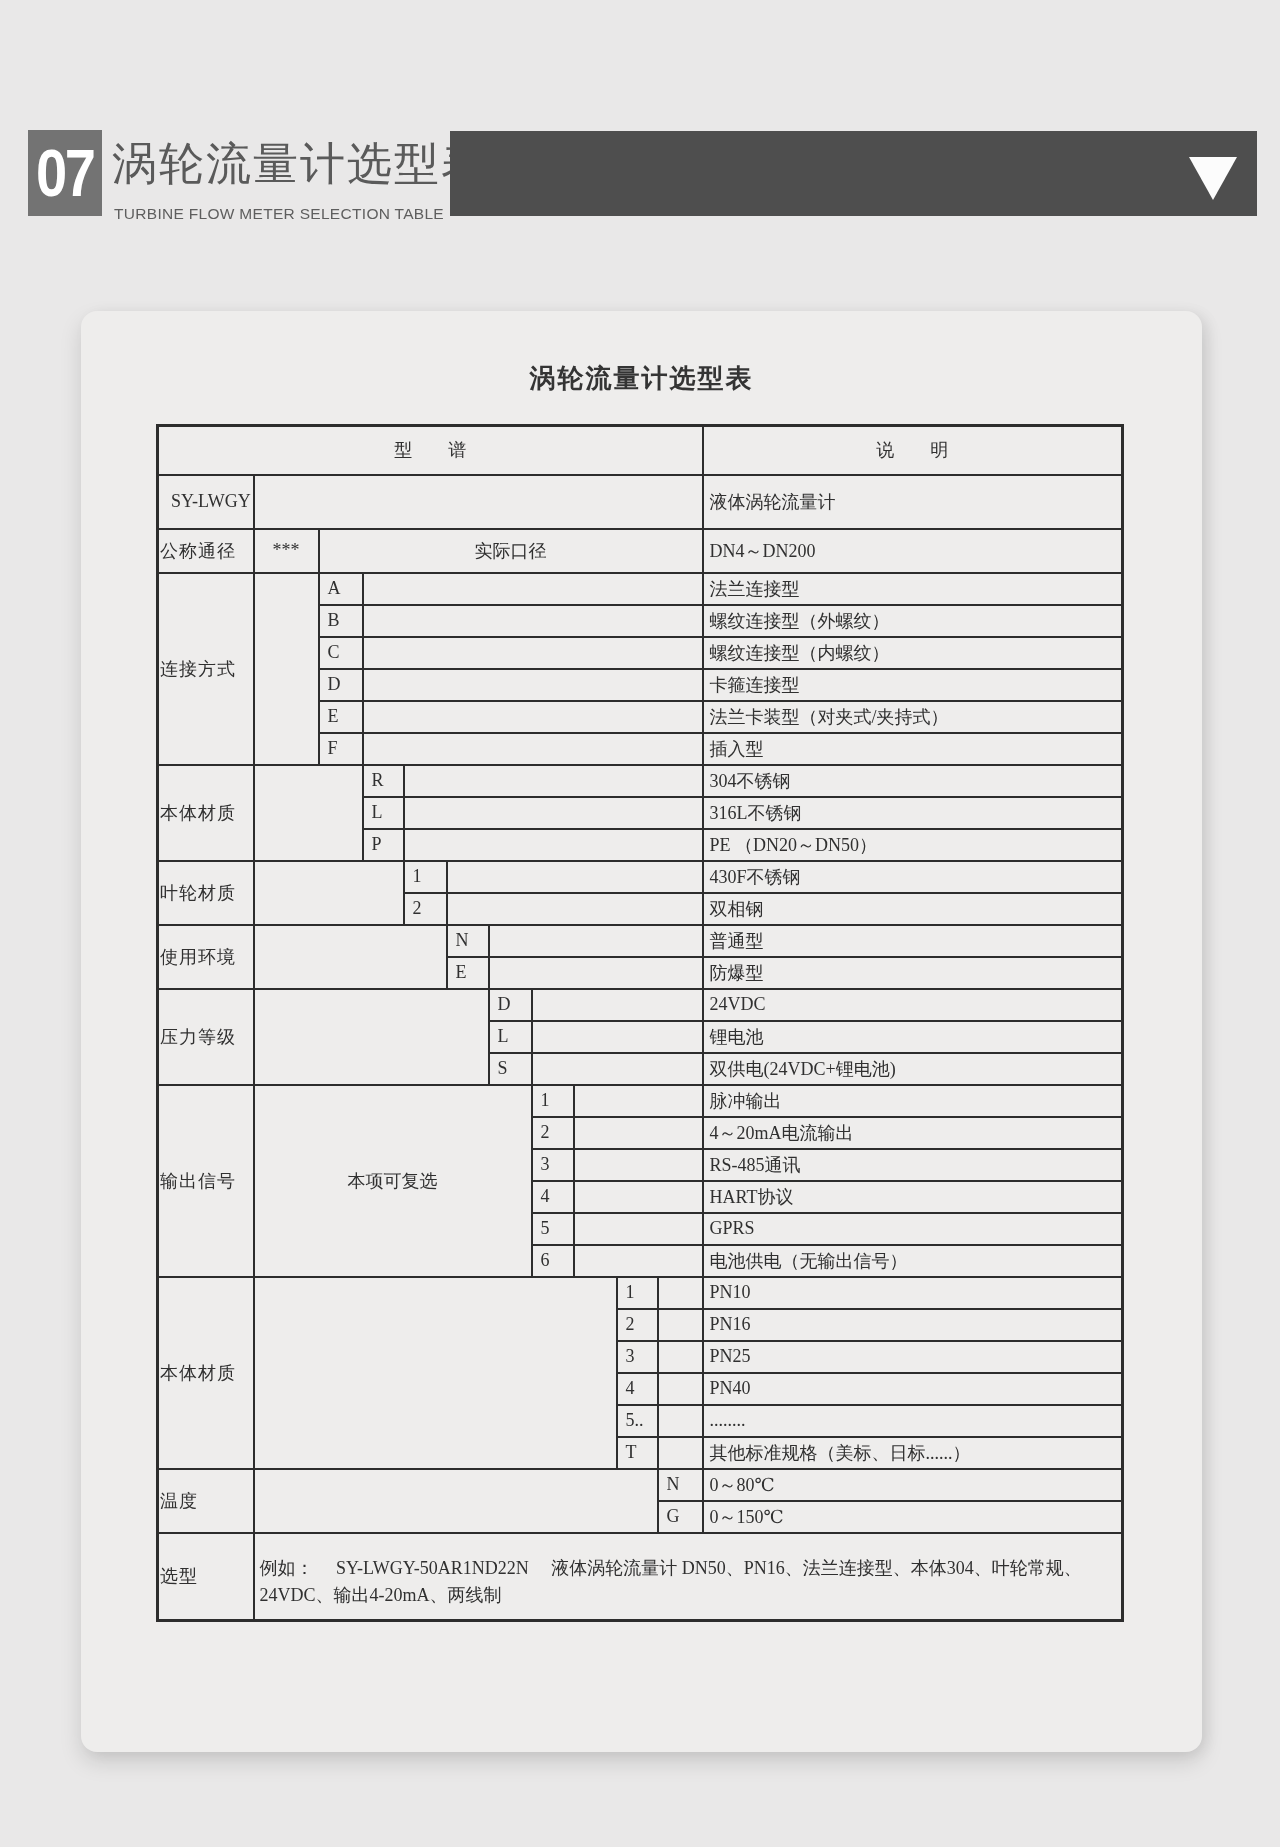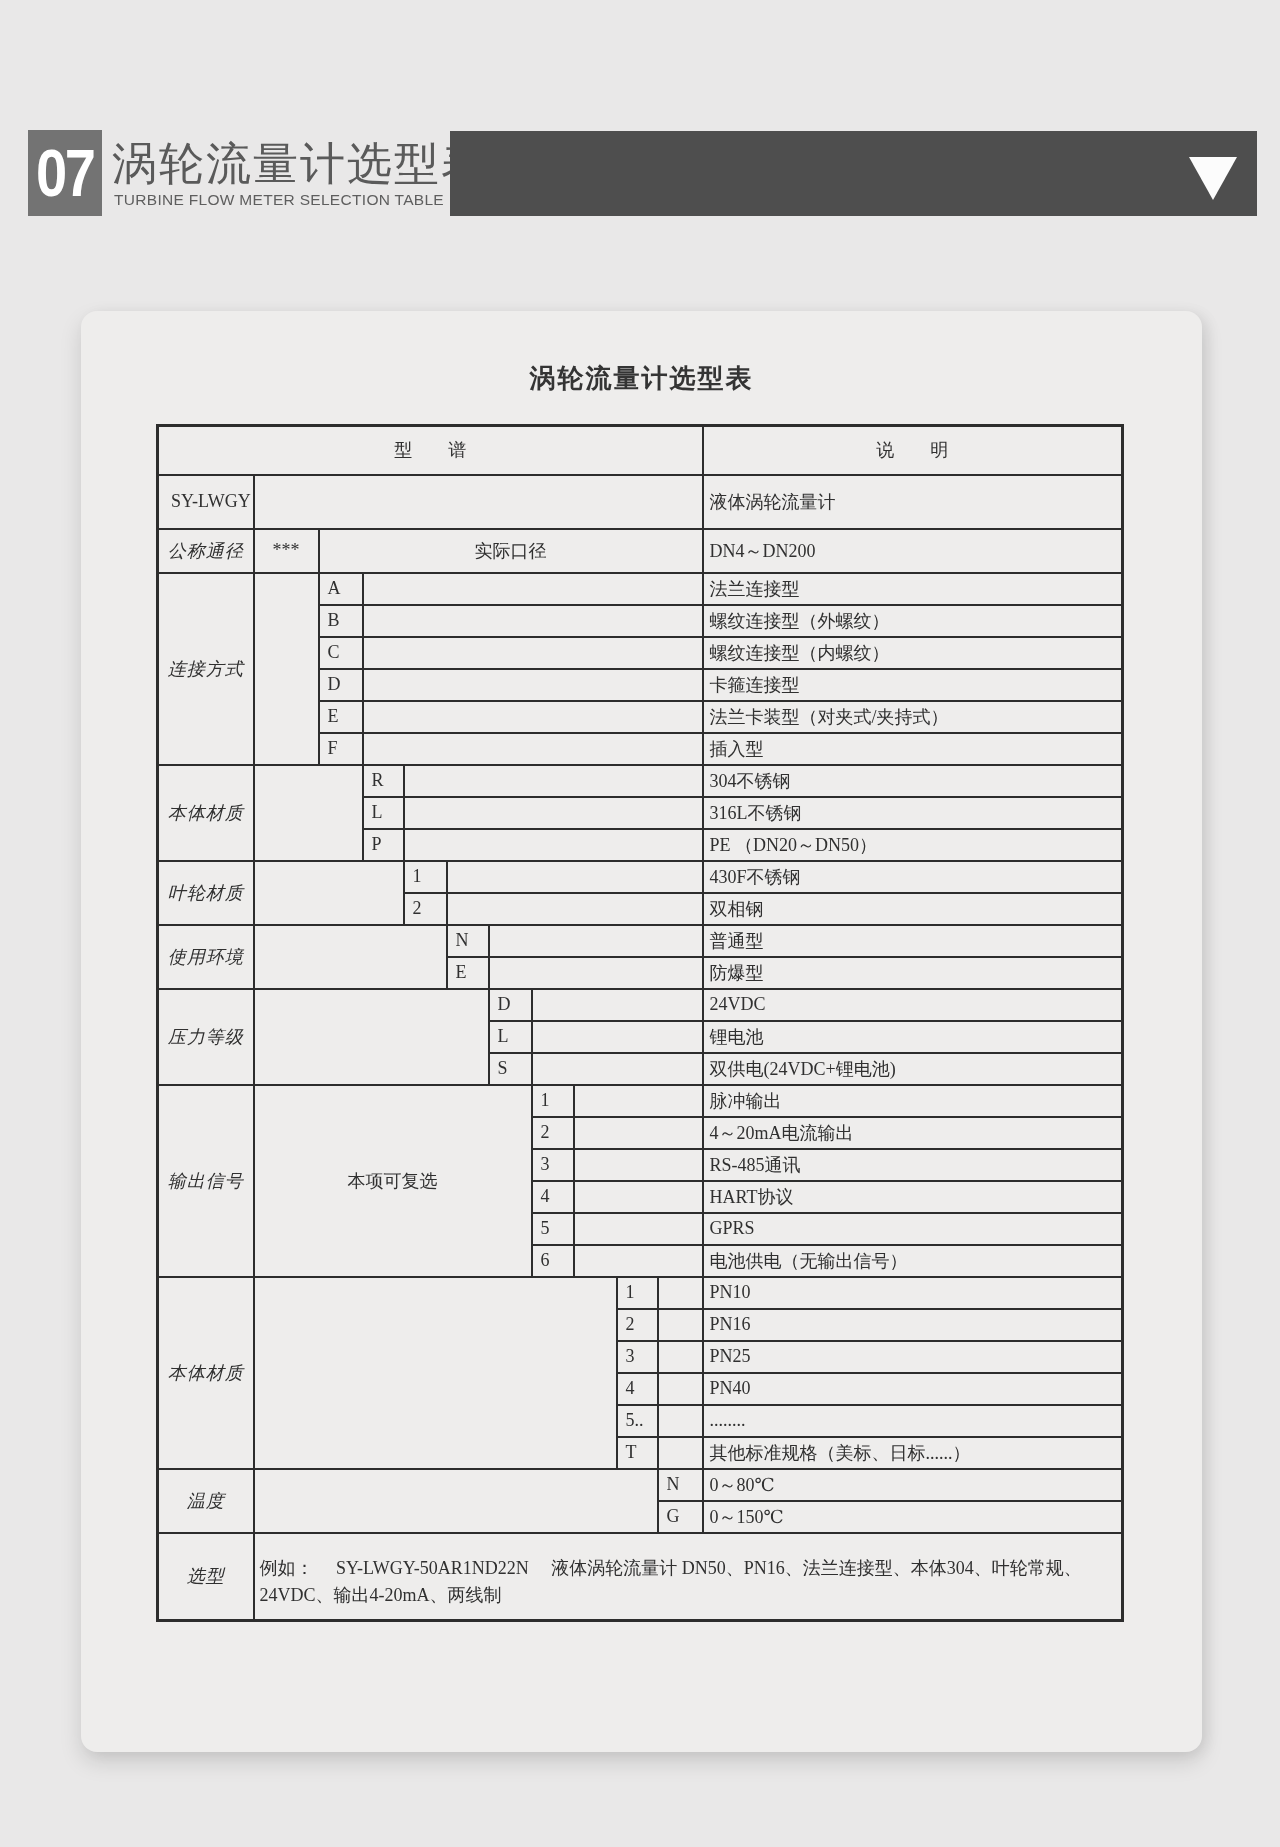--- a/index.html
+++ b/index.html
@@ -18,21 +18,21 @@
   .num-box span{
     color:#ffffff;font-size:66px;font-weight:600;letter-spacing:-3px;
     transform:scaleX(.85);line-height:1;
   }
   .hdr-zh{
     position:absolute;left:112px;top:141px;line-height:1;
     font-family:"Liberation Sans","DejaVu Sans",sans-serif;
     font-size:45px;font-weight:500;color:#5a5a5a;letter-spacing:2px;
   }
   .hdr-en{
-    position:absolute;left:114px;top:192px;line-height:1;
+    position:absolute;left:114px;top:206px;line-height:1;
     font-family:"Liberation Sans","DejaVu Sans",sans-serif;
     font-size:15.5px;color:#5e5e5e;letter-spacing:.3px;
   }
   .dark-bar{
     position:absolute;left:450px;top:131px;width:807px;height:85px;
     background:#4e4e4e;
   }
   .tri{
     position:absolute;left:739px;top:26px;width:0;height:0;
     border-left:24px solid transparent;border-right:24px solid transparent;
@@ -55,21 +55,21 @@
     border:3px solid #2d2d2d;
     margin-top:20px;
   }
   table.sel td{
     border:2px solid #2d2d2d;font-size:18px;color:#303030;
     vertical-align:middle;overflow:hidden;white-space:nowrap;
   }
   tr.r-head{height:49px} tr.r-model{height:54px} tr.r-diam{height:44px}
   tr.r-opt{height:32px} tr.r-sel{height:88px}
   td.hd{text-align:center;font-size:18px;}
-  td.lab{text-align:center;letter-spacing:1px;font-style:italic;}
+  td.lab{letter-spacing:1px;}
   td.code{padding-left:8px;}
   td.desc{padding-left:6px;font-size:19px;}
   td.ctr{text-align:center;}
   td.model-code{padding-left:12px;font-size:20px;}
   td.sel-txt{padding:16px 8px 4px 5px;font-size:18.5px;line-height:27px;white-space:normal;}
 </style>
 </head>
 <body>
 
 <div class="num-box">

